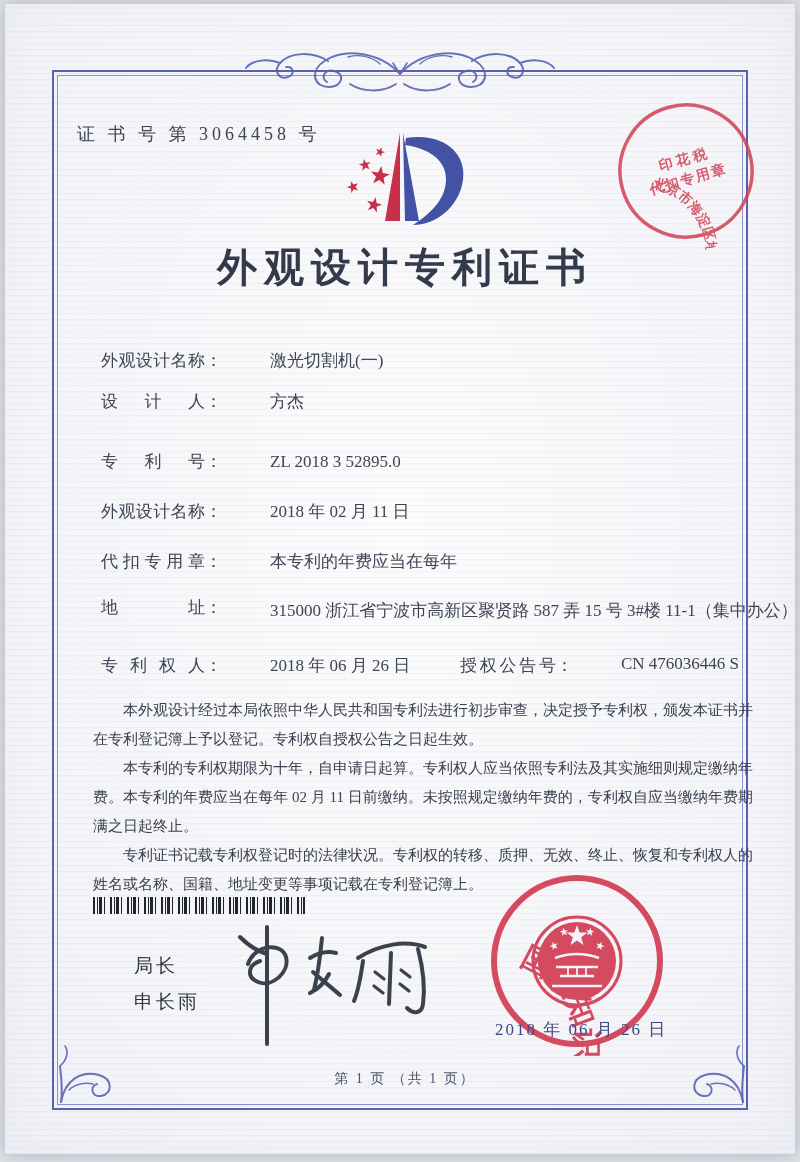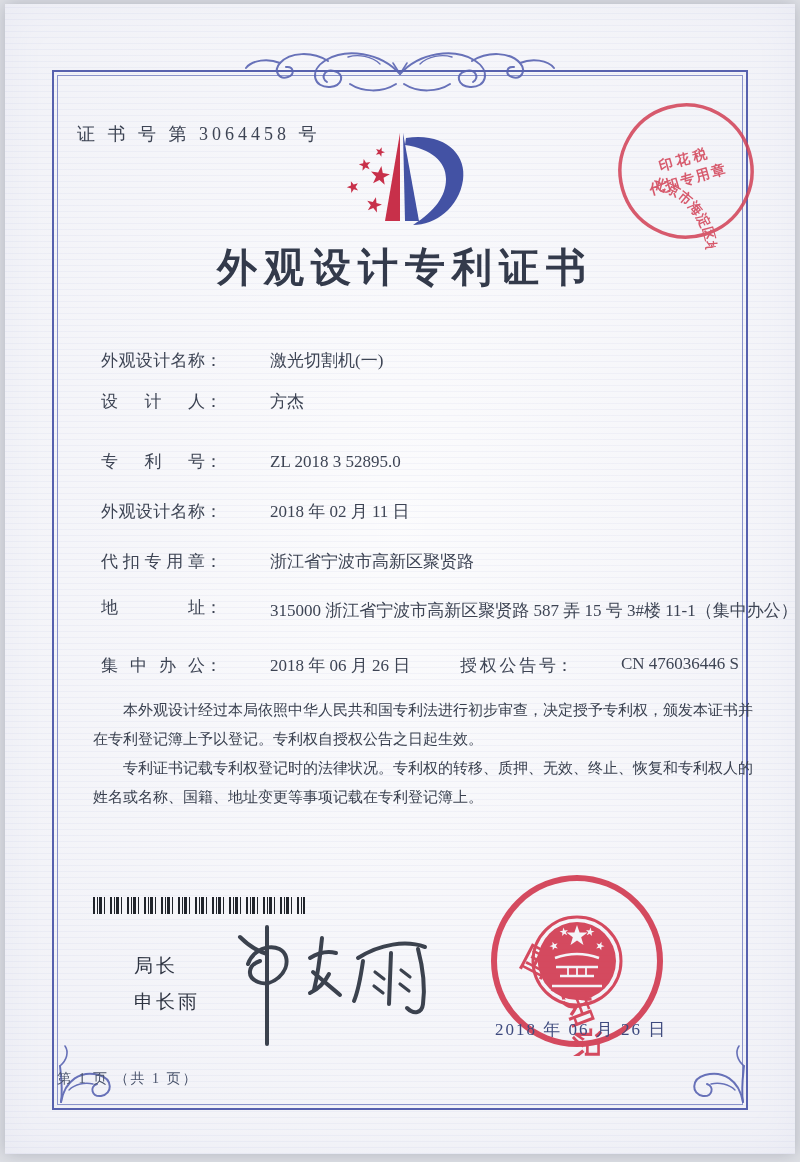--- a/index.html
+++ b/index.html
@@ -69,21 +69,21 @@
     font-size:19px; letter-spacing:3px; line-height:36px;margin-left:37px;
   }
   .signature { position:absolute; left:205px; top:908px; }
   .seal { position:absolute; left:477px; top:862px; }
   .seal-date {
     position:absolute; left:490px; top:1014px; font-size:17px;
     color:#3e4a7e; letter-spacing:2px;
   }
   .tax-stamp { position:absolute; left:600px; top:86px; transform:rotate(-16deg); opacity:.85; }
   .footer {
-    position:absolute; left:52px; top:1066px; width:696px; text-align:left;
+    position:absolute; left:52px; top:1066px; width:696px; text-align:center;
     font-size:14px; letter-spacing:2px; color:#49536b;
   }
 </style>
 </head>
 <body>
 
 <div class="paper">
 
   <div class="frame"></div>
 
@@ -170,41 +170,42 @@
       <span class="val">ZL 2018 3 52895.0</span>
     </div>
     <div class="row r4">
       <span class="lbl">外观设计名称</span>
         <span class="colon">：</span>
       <span class="val">2018 年 02 月 11 日</span>
     </div>
     <div class="row r5">
       <span class="lbl">代扣专用章</span>
         <span class="colon">：</span>
-      <span class="val">浙江省宁波市高新区聚贤路</span>
+      <span class="val">本专利的年费应当在每年</span>
     </div>
     <div class="row r6">
       <span class="lbl">地址</span>
         <span class="colon">：</span>
       <span class="val">315000 浙江省宁波市高新区聚贤路 587 弄 15 号 3#楼 11-1（集中办公）</span>
     </div>
     <div class="row r7">
-      <span class="lbl">集中办公</span>
+      <span class="lbl">专利权人</span>
         <span class="colon">：</span>
       <span class="val">2018 年 06 月 26 日</span>
       <span class="r7b">
         <span class="lbl">授权公告号</span>
           <span class="colon">：</span>
         <span class="val">CN 476036446 S</span>
       </span>
     </div>
   </div>
 
   <div class="paras">
     <p>本外观设计经过本局依照中华人民共和国专利法进行初步审查，决定授予专利权，颁发本证书并在专利登记簿上予以登记。专利权自授权公告之日起生效。</p>
+    <p>本专利的专利权期限为十年，自申请日起算。专利权人应当依照专利法及其实施细则规定缴纳年费。本专利的年费应当在每年 02 月 11 日前缴纳。未按照规定缴纳年费的，专利权自应当缴纳年费期满之日起终止。</p>
     <p>专利证书记载专利权登记时的法律状况。专利权的转移、质押、无效、终止、恢复和专利权人的姓名或名称、国籍、地址变更等事项记载在专利登记簿上。</p>
   </div>
 
   <div class="barcode"></div>
 
   <div class="signer">
     <div>局长</div>
     <div>申长雨</div>
   </div>
 

